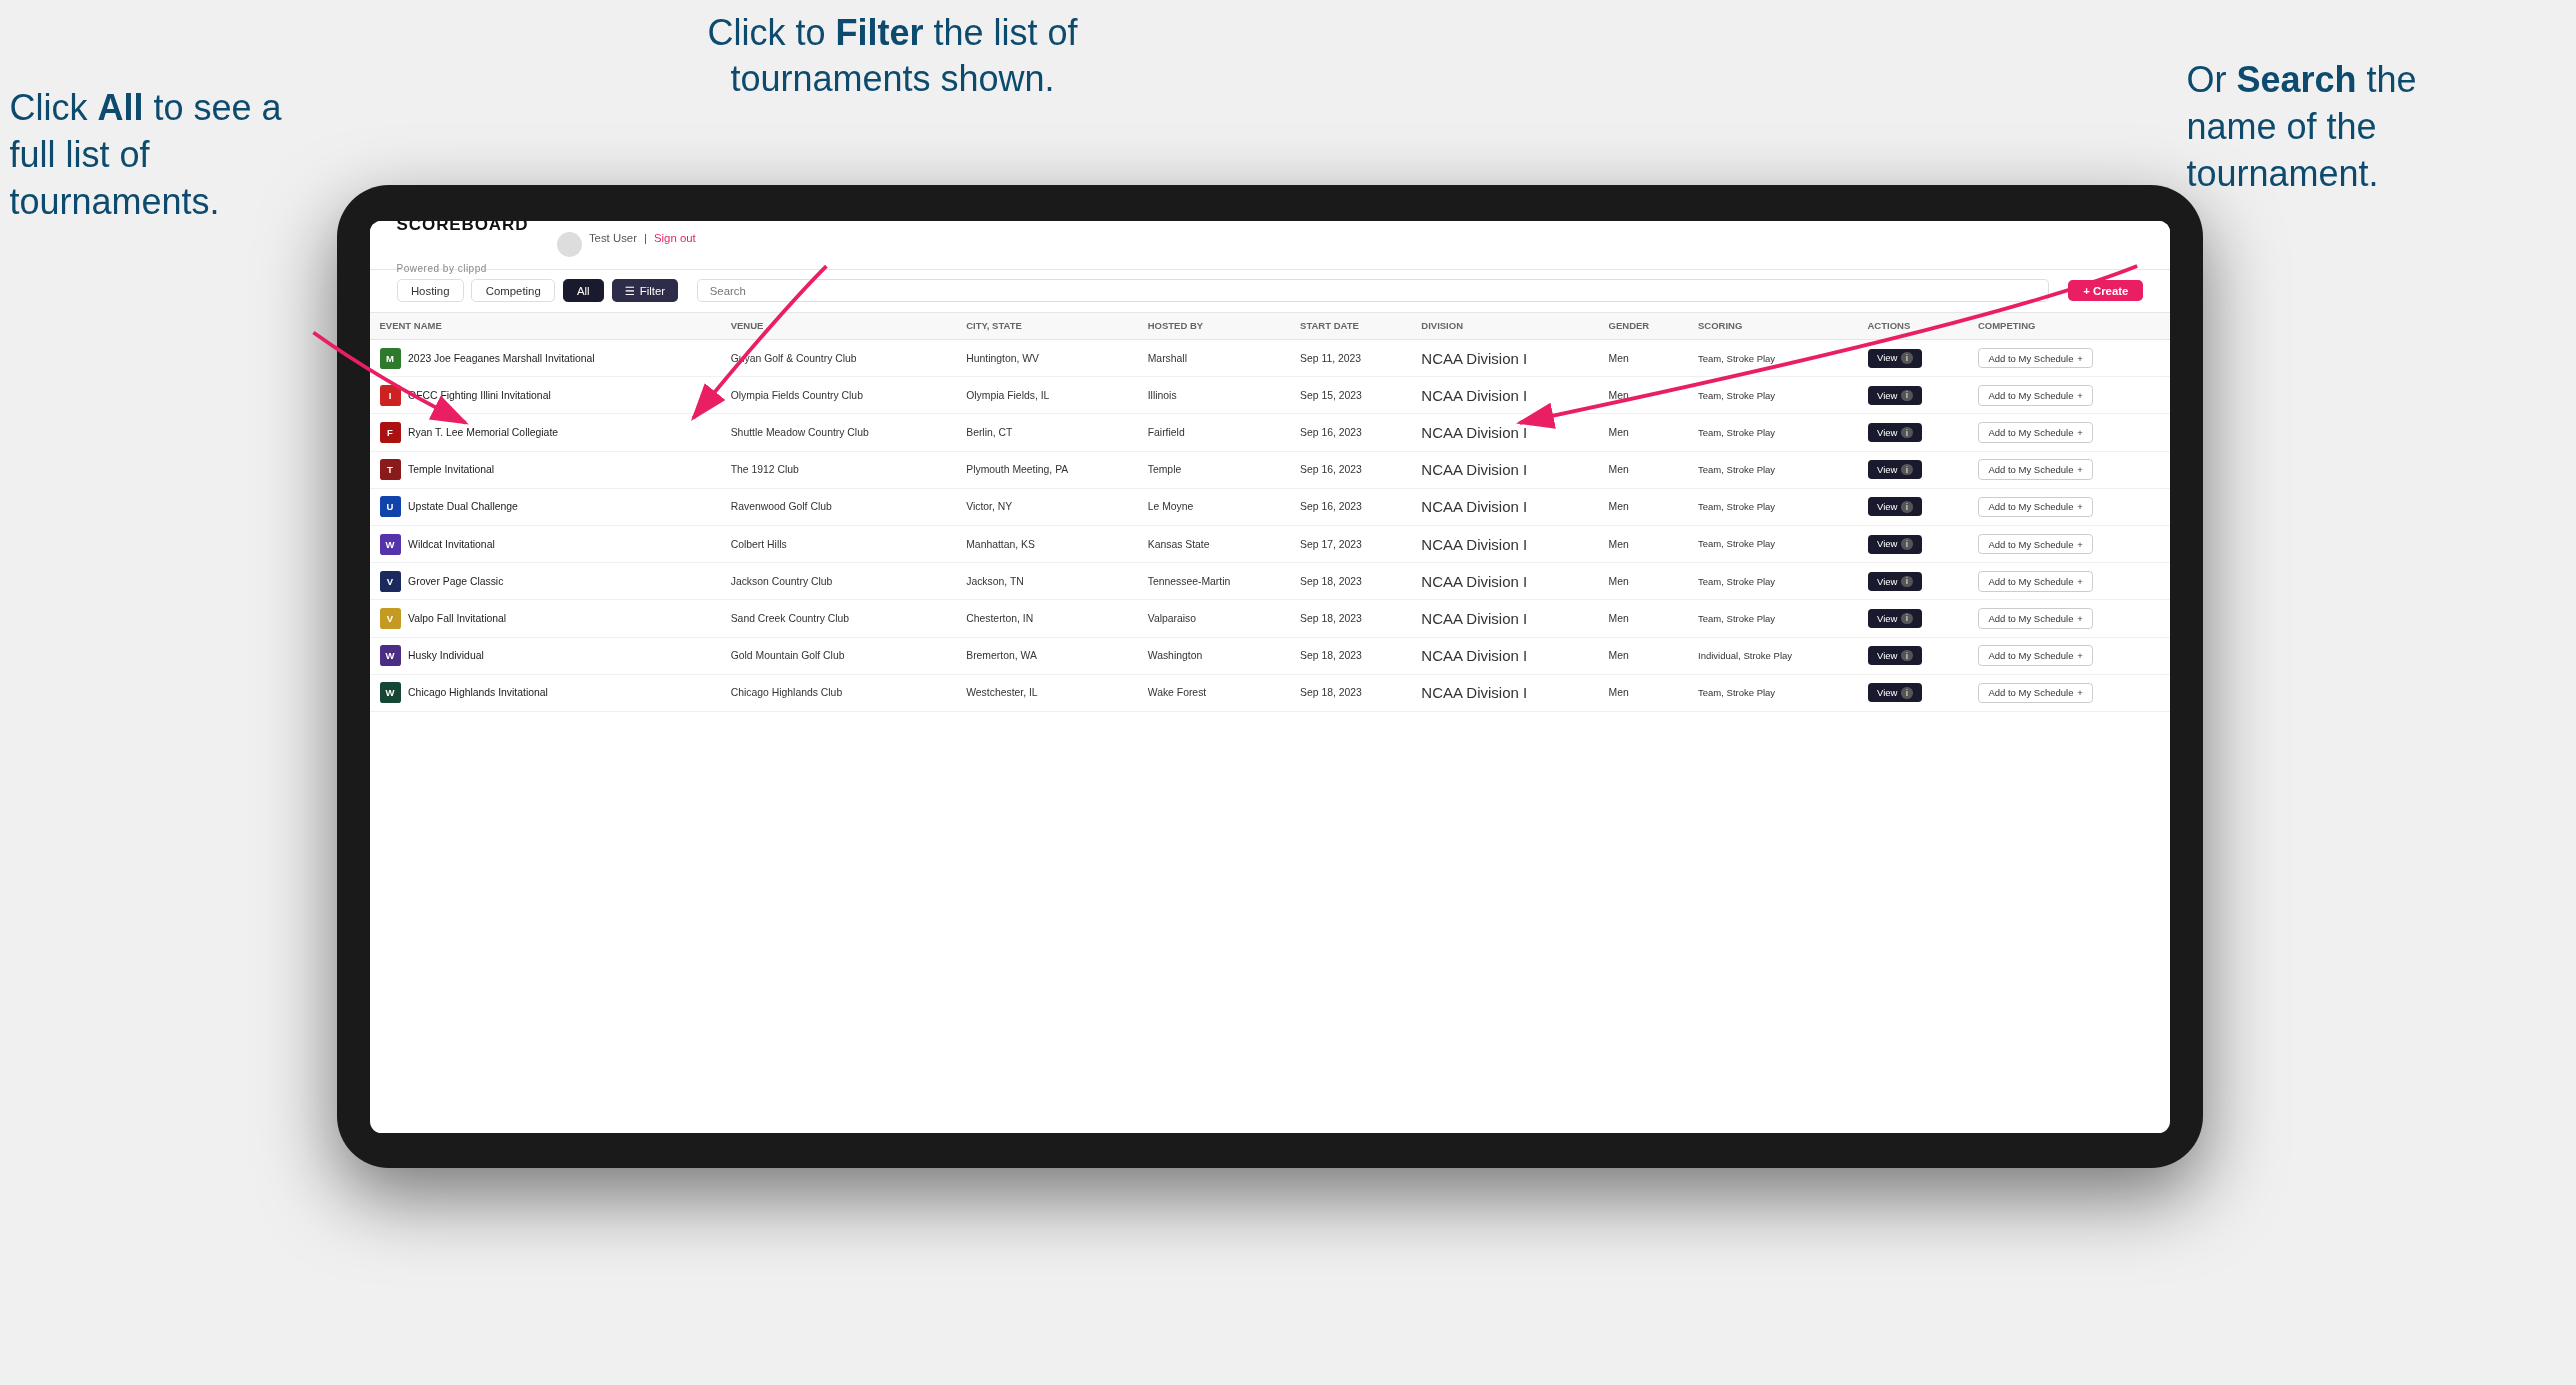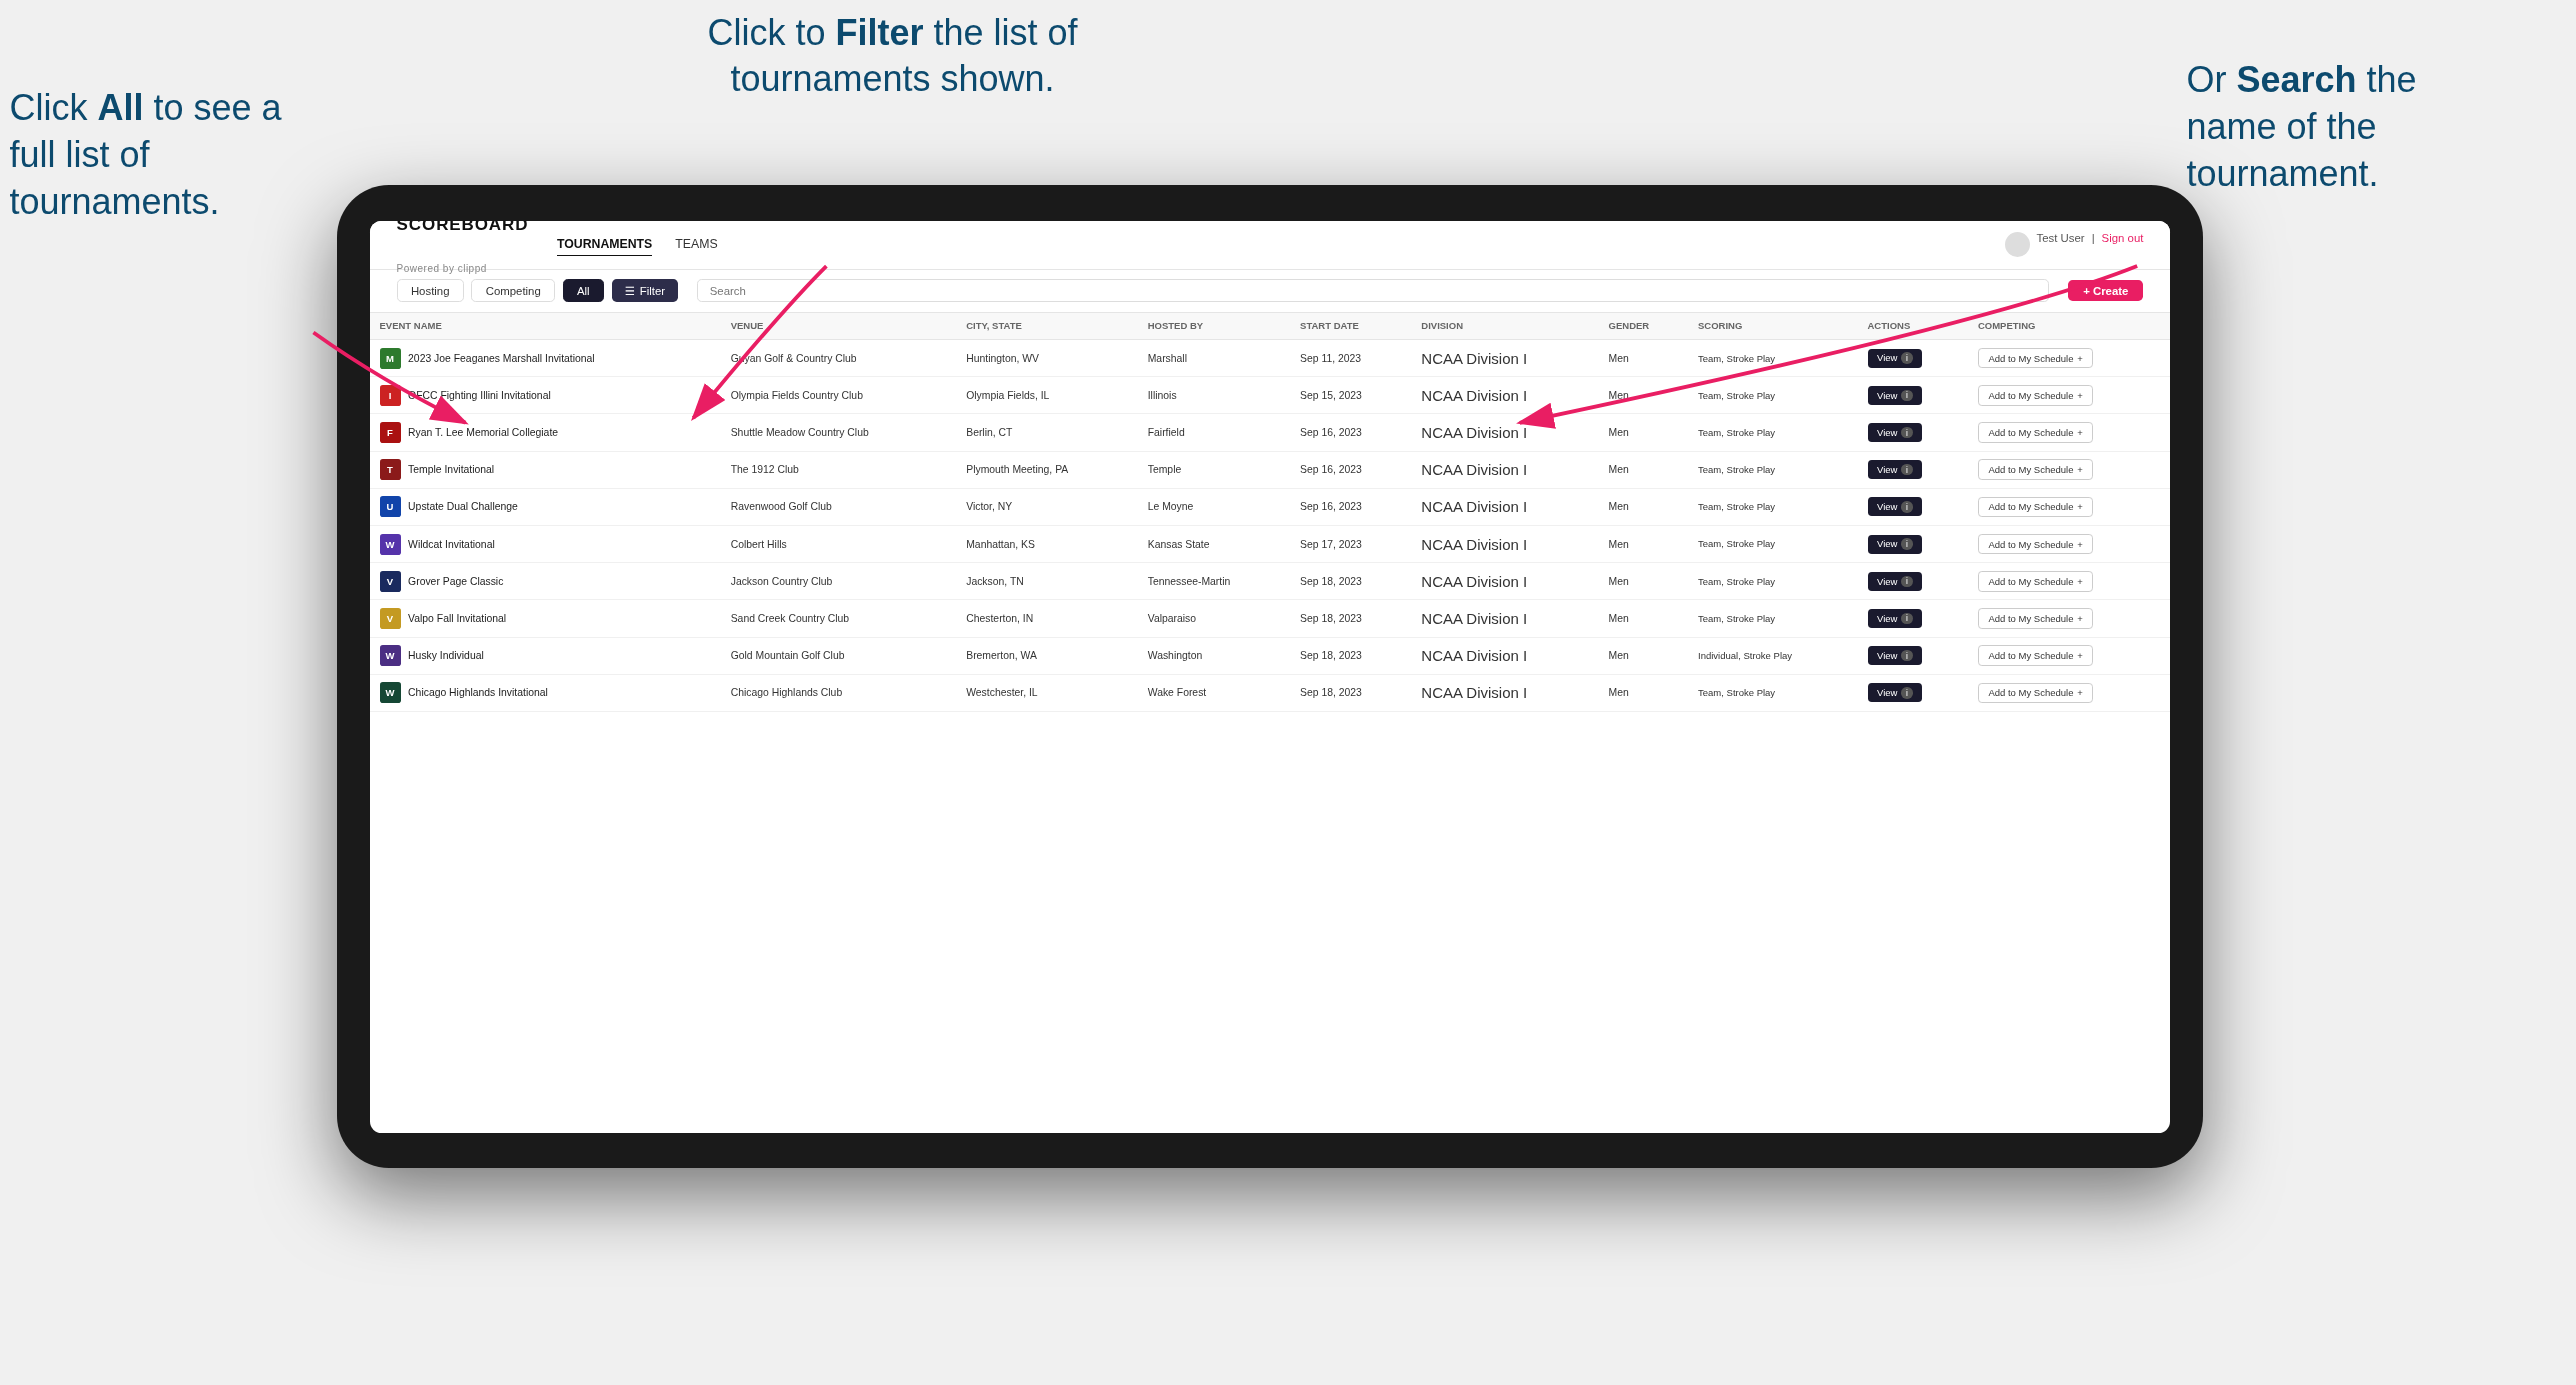--- a/index.html
+++ b/index.html
@@ -287,24 +287,20 @@
 </head>
 <body>
 
 <div class="tablet-frame">
   <div class="tablet-screen">
 
     <div class="header">
       <div class="logo-area">
         <span class="logo-title">SCOREBOARD</span>
         <span class="logo-sub">Powered by clippd</span>
-      </div>
-      <div class="nav-tabs">
-        <span class="nav-tab active">TOURNAMENTS</span>
-        <span class="nav-tab">TEAMS</span>
       </div>
       <div class="header-right">
         <div class="user-avatar"></div>
         <span>Test User</span>
         <span>|</span>
         <span style="cursor:pointer; color:#e91e63;">Sign out</span>
       </div>
     </div>
 
     <div class="toolbar">

